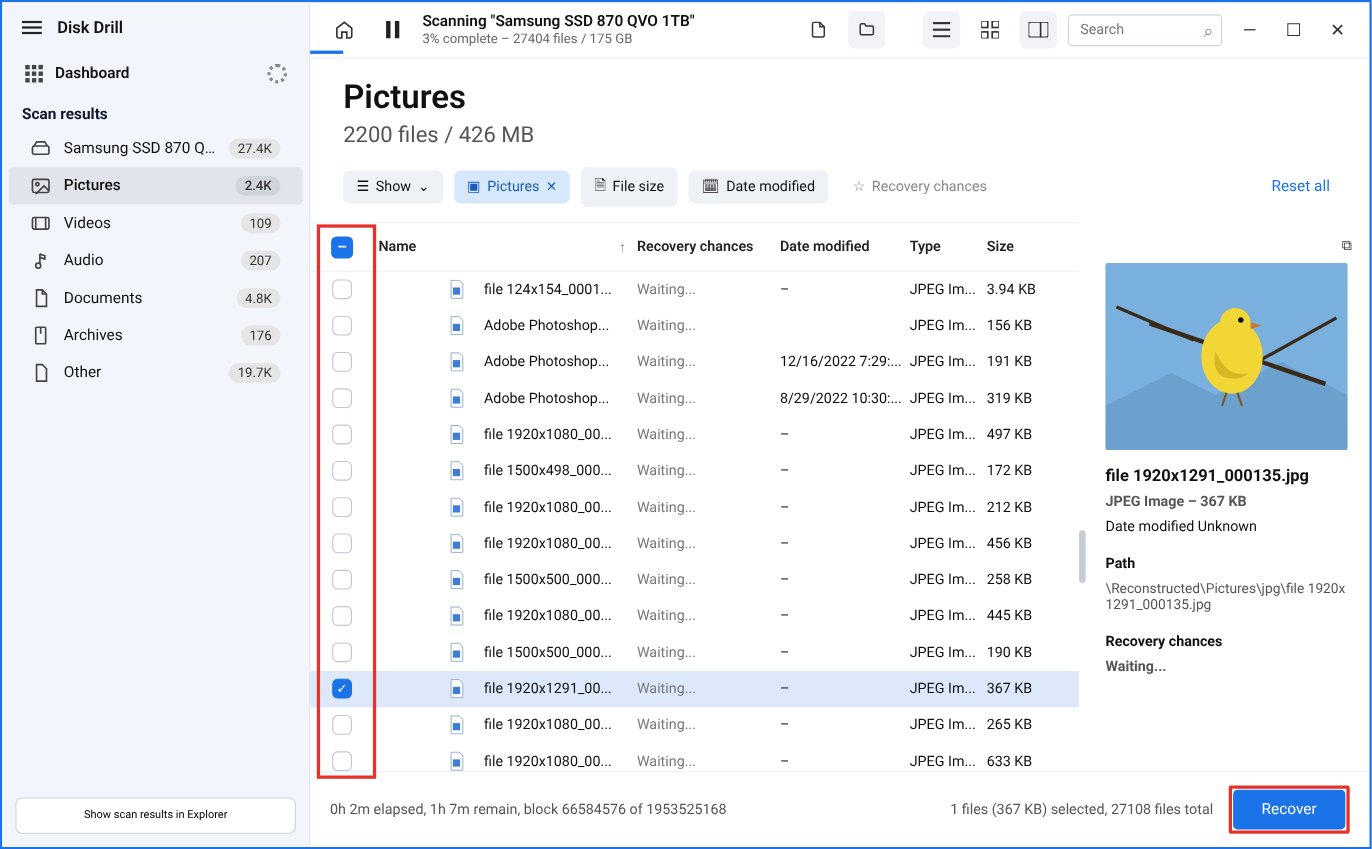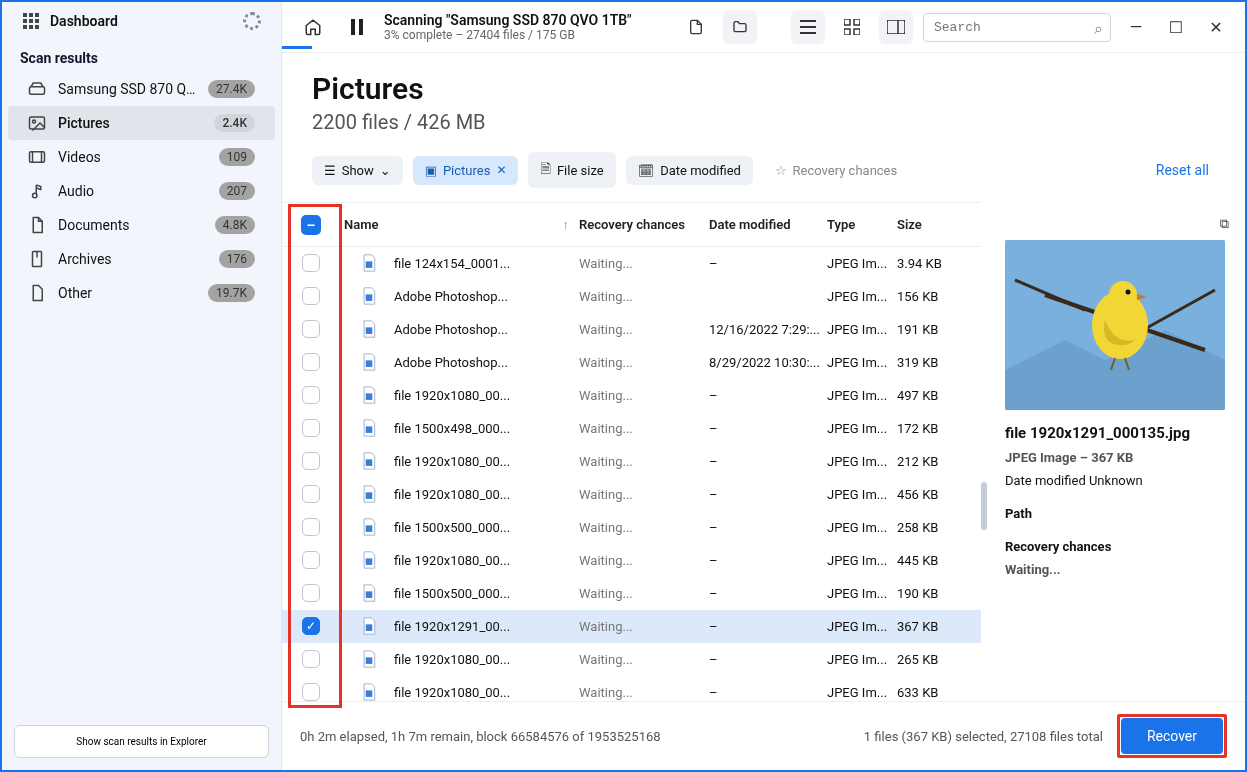--- a/index.html
+++ b/index.html
@@ -11,37 +11,37 @@
   .sb-top { display:flex; align-items:center; gap:14px; padding:14px 18px; }
   .hamburger div{width:18px;height:2px;background:#222;margin:3px 0;}
   .app-name{font-weight:600;font-size:15px;}
   .sb-section-row{display:flex;align-items:center;justify-content:space-between;padding:10px 20px;}
   .sb-section-title{font-weight:600;font-size:14px;flex:1;margin-left:10px;}
   .spinner{width:18px;height:18px;border:3px dotted #888;border-radius:50%;animation:none;}
   .sb-subhead{font-size:14px;font-weight:700;padding:10px 18px 6px;color:#0f172a;}
   .sb-item{display:flex;align-items:center;gap:12px;padding:8px 20px;cursor:pointer;font-size:14px;border-radius:4px;margin:0 6px;}
   .sb-item.active{background:#e1e4ea;font-weight:500;}
   .sb-item .lbl{flex:1;white-space:nowrap;overflow:hidden;text-overflow:ellipsis;}
-  .sb-item .count{background:#a3a3a3;border-radius:10px;padding:2px 8px;font-size:12px;color:#333;}
+  .sb-item .count{background:#e5e5e5;border-radius:10px;padding:2px 8px;font-size:12px;color:#333;}
   .sb-item.active .count{background:#d0d4db;}
   .sb-footer{margin-top:auto;padding:12px;}
   .sb-footer button{width:100%;padding:10px;border:1px solid #d0d4db;background:#fff;border-radius:6px;font-size:10px;cursor:pointer;}
   .ic{display:inline-flex;width:18px;height:18px;align-items:center;justify-content:center;color:#444;}
 
   
   .main{flex:1;display:flex;flex-direction:column;min-width:0;}
   .topbar{display:flex;align-items:center;padding:8px 14px;gap:10px;border-bottom:1px solid #eceff4;}
   .topbar .sq{width:34px;height:34px;display:flex;align-items:center;justify-content:center;border-radius:6px;cursor:pointer;}
   .topbar .sq.bg{background:#f1f3f6;}
   .topbar .status{flex:1;min-width:0;}
   .topbar .status .t{font-size:14px;font-weight:600;}
   .topbar .status .s{font-size:12px;color:#666;}
   .progress{position:absolute;left:282px;top:46px;width:30px;height:3px;background:#1a73e8;}
   .search{position:relative;}
-  .search input{width:188px;padding:6px 24px 6px 10px;border:1px solid #d0d4db;border-radius:4px;font-size:13px;font-family:Liberation Mono, monospace;}
+  .search input{width:140px;padding:6px 24px 6px 10px;border:1px solid #d0d4db;border-radius:4px;font-size:13px;}
   .search .mag{position:absolute;right:8px;top:6px;color:#888;}
   .winbtn{width:30px;height:30px;display:flex;align-items:center;justify-content:center;cursor:pointer;color:#333;}
 
   .content-head{padding:18px 30px 8px;}
   .content-head h1{font-size:30px;font-weight:600;}
   .content-head .sub{font-size:20px;color:#555;margin-top:4px;}
 
   .chips{display:flex;align-items:center;gap:10px;padding:10px 30px 14px;}
   .chip{display:flex;align-items:center;gap:6px;padding:7px 12px;border-radius:6px;background:#eef1f5;font-size:13px;cursor:pointer;}
   .chip.blue{background:#d7e8fc;color:#1a5db8;}
@@ -62,21 +62,21 @@
   .row{display:flex;align-items:center;height:33px;font-size:13px;border-bottom:1px solid transparent;}
   .row.sel{background:#dde9fb;}
   .row .cb{width:18px;height:18px;border:1.5px solid #bfc6d1;border-radius:5px;background:#fff;cursor:pointer;}
   .row .cb.chk{background:#1a73e8;border-color:#1a73e8;color:#fff;display:flex;align-items:center;justify-content:center;font-size:12px;}
   .row .fileicon{width:18px;height:18px;margin-right:8px;display:inline-flex;align-items:center;justify-content:center;}
   .row .fileicon svg{width:16px;height:18px;}
   .row .fname{flex:1;min-width:0;white-space:nowrap;overflow:hidden;text-overflow:ellipsis;}
   .row .rc{color:#777;}
   .row .date{white-space:nowrap;overflow:hidden;text-overflow:ellipsis;}
   .row .type{white-space:nowrap;overflow:hidden;text-overflow:ellipsis;}
-  .row .col-name{padding-left:20px;}
+  .row .col-name{padding-left:66px;}
   .hilite{position:absolute;left:6px;top:1px;width:54px;border:3px solid #e6332a;height:504px;pointer-events:none;}
 
   .vscroll{width:6px;background:transparent;display:flex;align-items:flex-start;}
   .vscroll .thumb{width:6px;height:48px;background:#c6ccd6;border-radius:3px;margin-top:280px;}
 
   .preview{width:258px;padding:14px 16px 10px 18px;font-size:13px;display:flex;flex-direction:column;gap:8px;}
   .preview .pop{text-align:right;color:#444;}
   .preview .img{width:220px;height:170px;border-radius:2px;background:linear-gradient(#7fb2dd,#6ea8d8);position:relative;overflow:hidden;}
   .preview h3{font-size:15px;font-weight:700;margin-top:6px;}
   .preview .muted{color:#555;font-weight:bold;}
@@ -90,20 +90,28 @@
 
   .grid-icon{display:grid;grid-template-columns:repeat(3,4px);grid-gap:2px;}
   .grid-icon span{width:4px;height:4px;background:#444;}
 
   
 </style>
 </head>
 <body>
 
 <div class="sidebar">
+  <div class="sb-top">
+    <div class="hamburger">
+        <div></div>
+        <div></div>
+        <div></div>
+      </div>
+    <div class="app-name">Disk Drill</div>
+  </div>
   <div class="sb-section-row">
     <span class="ic">
         <span class="grid-icon">
           <span></span>
           <span></span>
           <span></span>
           <span></span>
           <span></span>
           <span></span>
           <span></span>
@@ -576,20 +584,21 @@
           <path d="M132 54 l10 3 l-10 3 z" fill="#c97a2b"></path>
           <path d="M100 80 q10 25 30 20 q-8 8 -22 4 q-12 -5 -8 -24" fill="#d7b824"></path>
           <line x1="110" y1="118" x2="106" y2="130" stroke="#7a5a2a" stroke-width="2"></line>
           <line x1="120" y1="118" x2="124" y2="130" stroke="#7a5a2a" stroke-width="2"></line>
         </svg>
       </div>
       <h3>file 1920x1291_000135.jpg</h3>
       <div class="muted">JPEG Image – 367 KB</div>
       <div>Date modified Unknown</div>
       <div class="lab">Path</div>
+      <div class="path">\Reconstructed\Pictures\jpg\file 1920x1291_000135.jpg</div>
       <div class="lab">Recovery chances</div>
       <div class="muted">Waiting...</div>
     </div>
   </div>
 
   <div class="footer">
     <div class="info">0h 2m elapsed, 1h 7m remain, block 66584576 of 1953525168</div>
     <div>1 files (367 KB) selected, 27108 files total</div>
     <div class="recover-wrap">
       <button class="recover">Recover</button>

